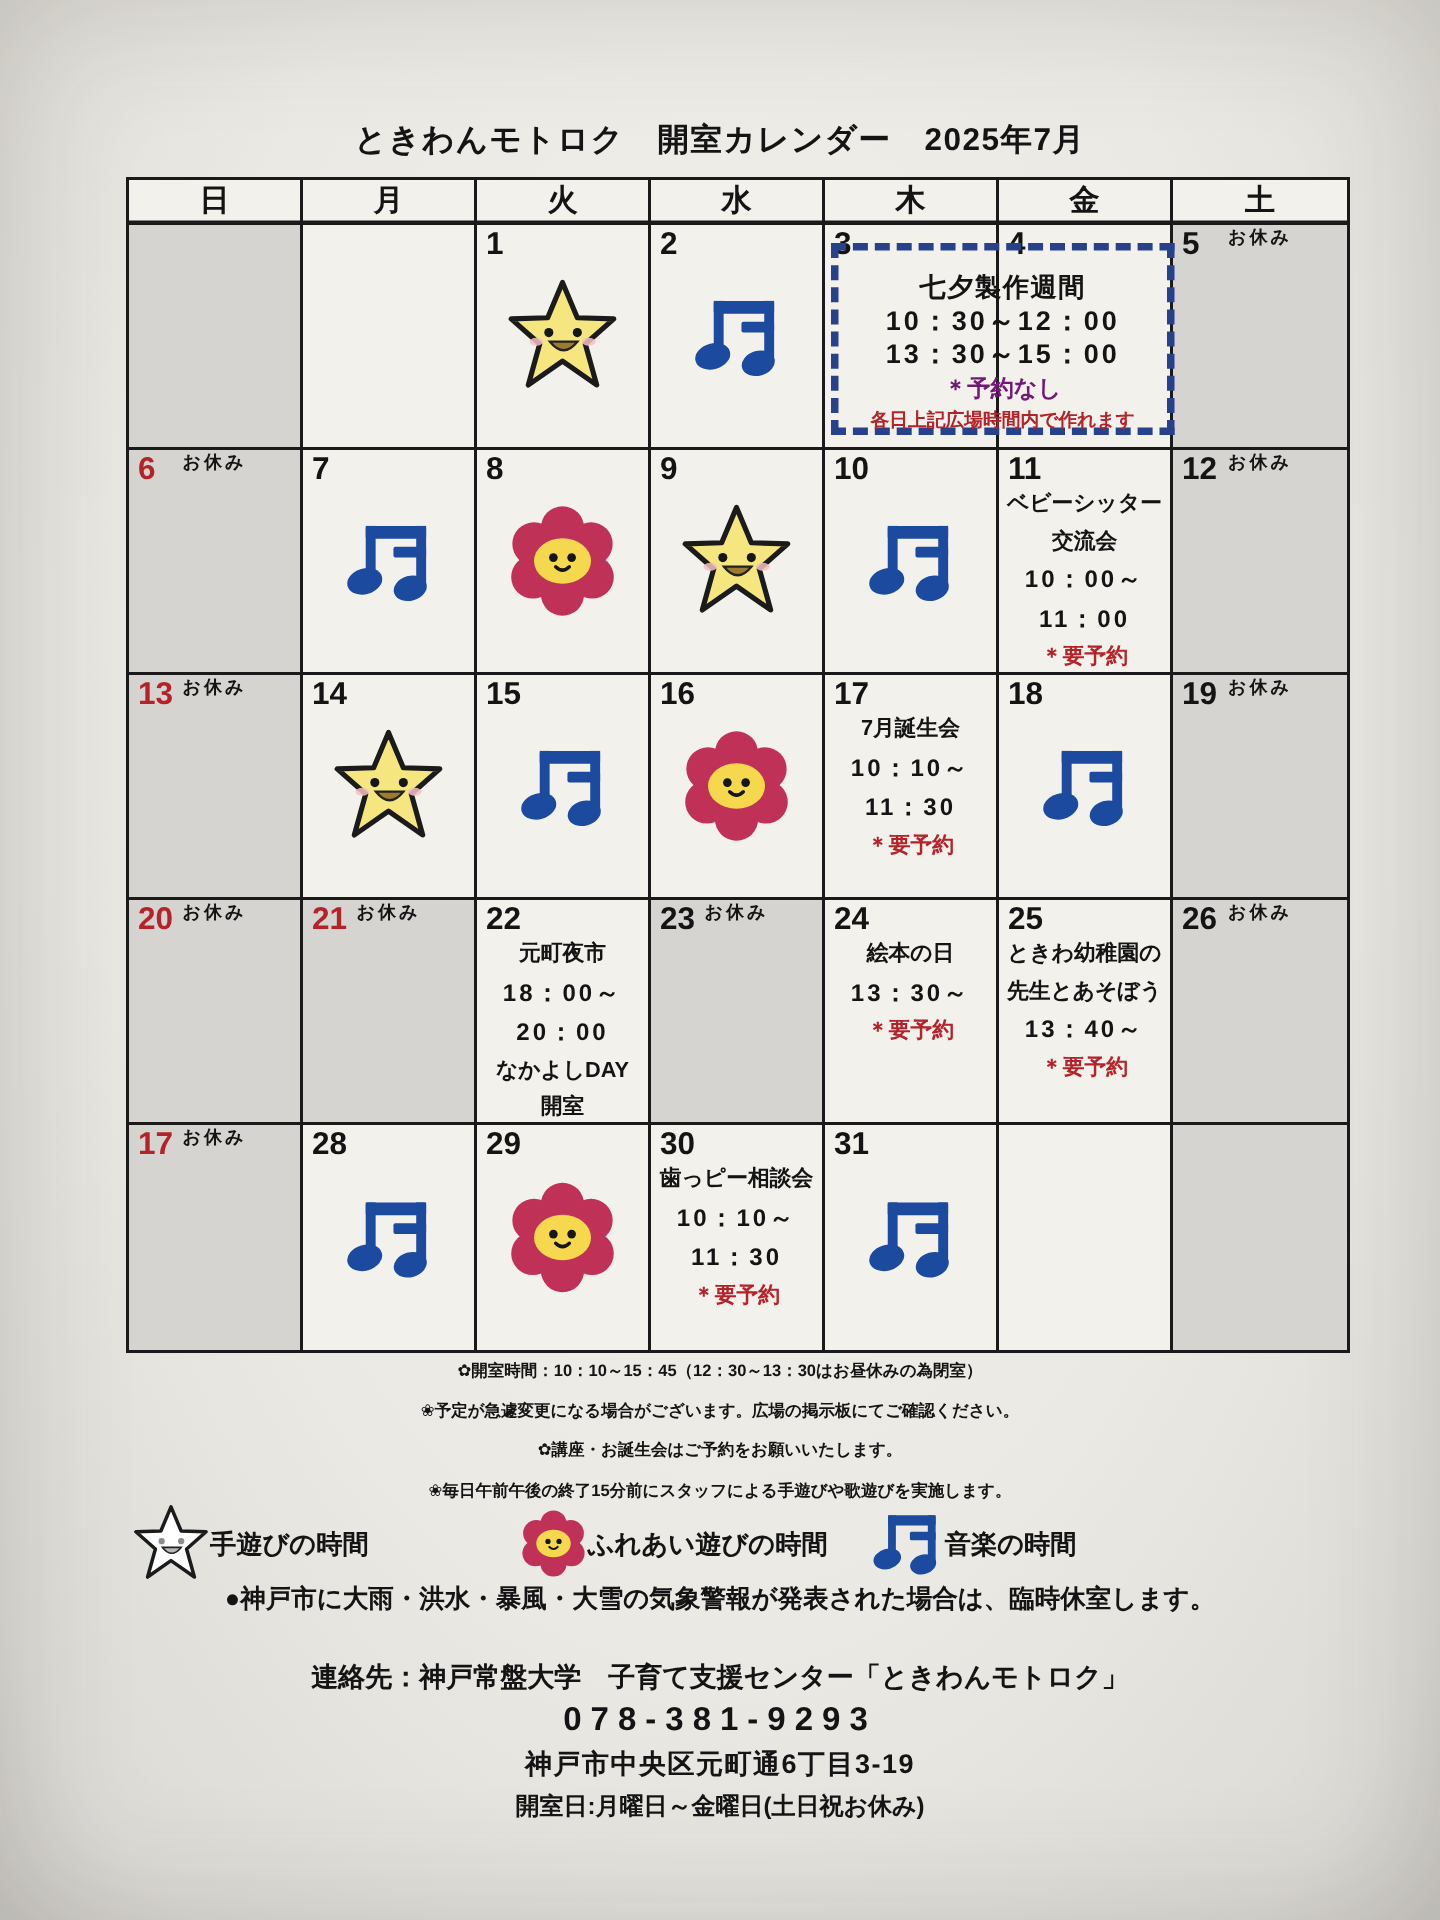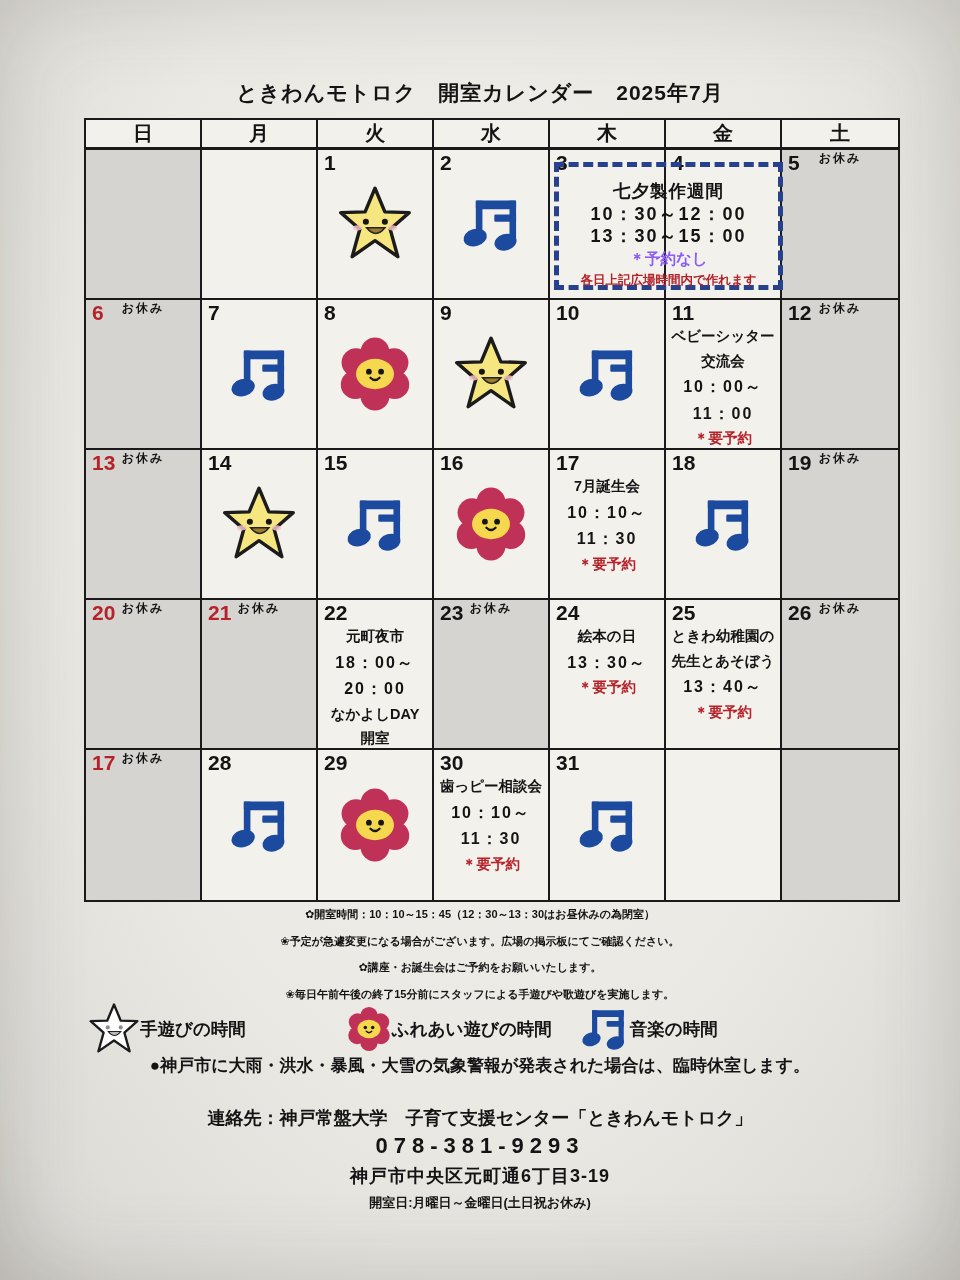--- a/index.html
+++ b/index.html
@@ -57,21 +57,21 @@
   .lines .time { font-size:16px; letter-spacing:2px; }
   
   #event-box {
     position:absolute; left:468px; top:42px; width:229px; height:128px;
     border:5px dashed #27418c; z-index:3;
     display:flex; flex-direction:column; align-items:center; justify-content:center;
     gap:1px; text-align:center; font-weight:bold;
   }
   .eb-title { font-size:17.5px; letter-spacing:1px;margin-top:16px; }
   .eb-time  { font-size:18px; letter-spacing:2px; line-height:1.15;text-align:right; }
-  .eb-note  { font-size:15.5px; color:#8b5cf6; margin-top:2px; }
+  .eb-note  { font-size:15.5px; color:#701a75; margin-top:2px; }
   .eb-detail{ font-size:12.5px; color:#b5232a; margin-top:1px; }
   
   #notes {
     position:absolute; top:901px; left:0; width:100%;
     text-align:center; font-weight:bold; font-size:11px;
   }
   .note-line { height:26.5px; line-height:26.5px; }
   
   #legend {
     position:absolute; top:1003px; left:88px; width:800px; height:52px;
@@ -87,21 +87,21 @@
     text-align:center; font-weight:bold; font-size:17px;
   }
   
   #contact {
     position:absolute; top:1106px; left:0; width:100%;
     text-align:center; font-weight:bold;
   }
   .c1 { font-size:18px; height:27px; }
   .c-phone { font-size:22px; letter-spacing:6px; height:31px; }
   .c2 { font-size:18px; letter-spacing:1px; height:30px; }
-  .c3 { font-size:13px; height:30px; }
+  .c3 { font-size:16px; height:30px; }
 </style>
 </head>
 <body>
 
 <div id="page">
 
   <h1 id="title">ときわんモトロク　開室カレンダー　2025年7月</h1>
 
   <div id="calendar">
     <div id="grid">

